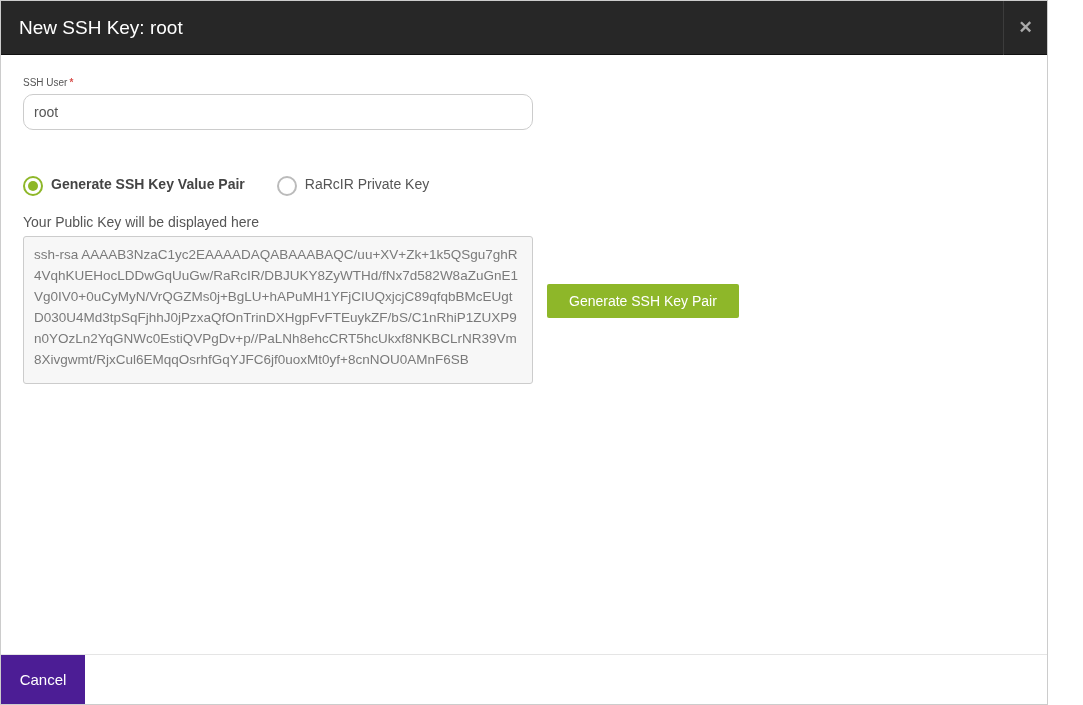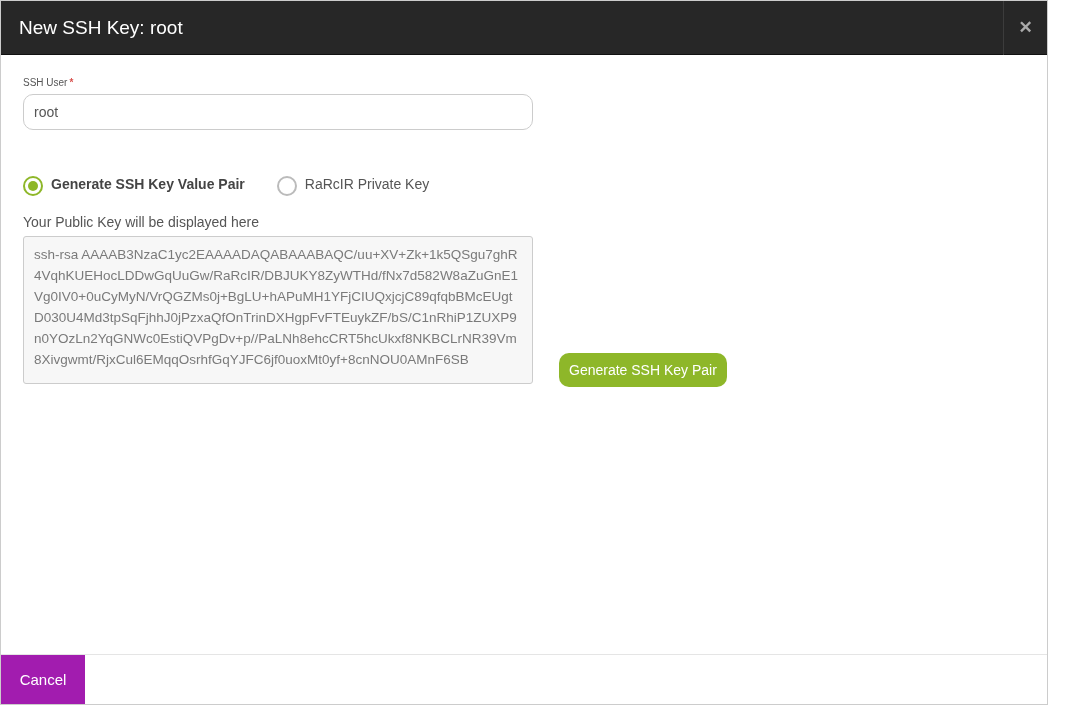--- a/index.html
+++ b/index.html
@@ -95,22 +95,22 @@
   .radio-item.selected .radio-outer { border-color: #8eb729; }
   .radio-inner {
     width: 10px; height: 10px;
     border-radius: 50%;
     background: transparent;
   }
   .radio-item.selected .radio-inner { background: #8eb729; }
   .radio-item.selected .radio-label { font-weight: 700; color: #444; }
   .two-col {
     display: flex;
-    align-items: flex-end;
-    gap: 26px;
+    align-items: center;
+    gap: 14px;
   }
   .pk-col { width: 510px; }
   .pk-label {
     font-size: 14px;
     color: #555;
     margin-bottom: 6px;
   }
   .pk-box {
     width: 510px;
     height: 148px;
@@ -125,37 +125,37 @@
     white-space: normal;
     word-break: break-all;
     overflow: hidden;
     font-family: inherit;
   }
   .btn-gen {
     background: #8eb729;
     color: #fff;
     border: none;
     height: 34px;
-    padding: 0 10px;
-    border-radius: 10px;
+    padding: 0 22px;
+    border-radius: 2px;
     font-size: 14px;
     cursor: pointer;
     font-weight: 500;
     margin-top: 0;
   }
   .modal-footer {
     height: 50px;
     border-top: 1px solid #e5e5e5;
     display: flex;
     justify-content: space-between;
     align-items: stretch;
     background: #fff;
   }
   .btn-cancel {
-    background: #a21caf;
+    background: #4c1d95;
     color: #fff;
     border: none;
     width: 84px;
     font-size: 15px;
     cursor: pointer;
   }
   .btn-save {
     background: #8eb729;
     color: #fff;
     border: none;

